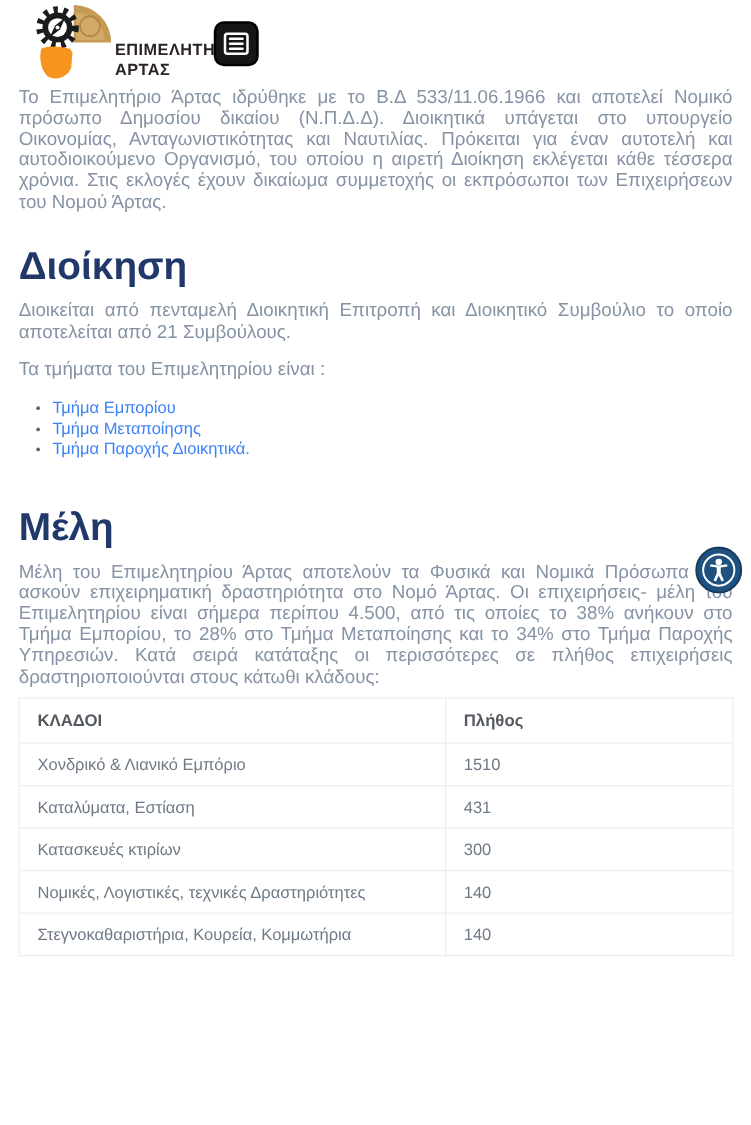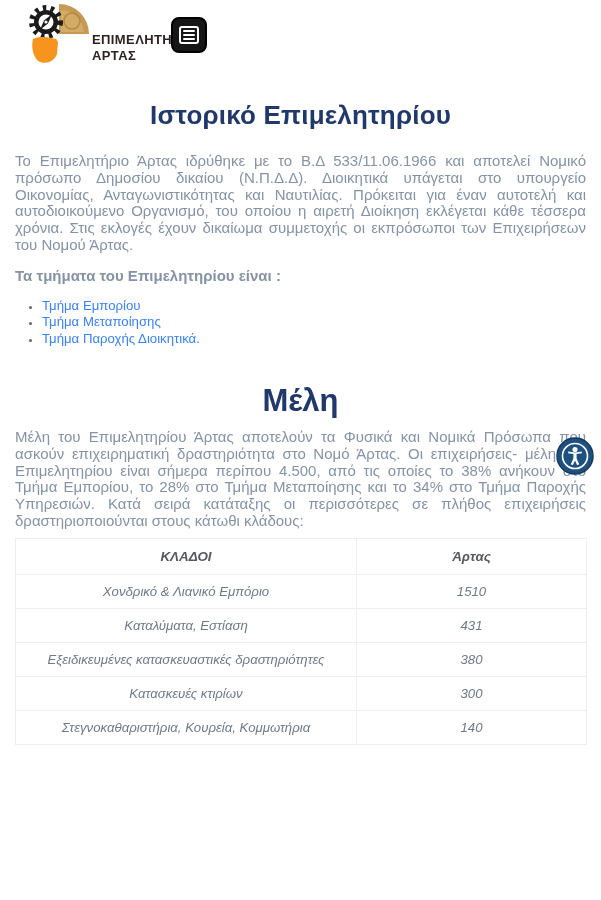--- a/index.html
+++ b/index.html
@@ -20,32 +20,32 @@
                display:flex; flex-direction:column; justify-content:space-evenly; padding:0 2px; }
   .menu-icon span { display:block; height:2px; background:#fff; border-radius:1px; }
 
   
   .content { padding:0 15px; }
   .page-title { text-align:center; color:#21386b; font-size:26px; font-weight:700;
                 margin:30px 0 22px; letter-spacing:0.2px; }
   .body-text { color:#8593a5; font-size:15px; line-height:16.8px; text-align:justify; margin:0; }
   .section-heading { color:#21386b; font-size:31px; font-weight:700; margin:24px 0 0; }
   .para-gap { margin-top:10px; }
-  .list-intro { margin-top:14px; text-align:left;font-weight:bold; }
+  .list-intro { margin-top:14px; text-align:left; }
   .departments { margin:13px 0 0; padding-left:27px; color:#3b82f6; font-size:13.2px; line-height:16.5px; }
   .departments li::marker { color:#5a6570; font-size:11px; }
-  .members-heading { margin-top:36px;text-align:center; }
+  .members-heading { margin-top:36px; }
 
   
   .a11y-btn { position:absolute; right:7px; top:437px; width:38px; height:38px; cursor:pointer; }
 
   
   .sectors-table { width:572px; border-collapse:collapse; margin-top:8px; font-size:13.2px; }
   .sectors-table th, .sectors-table td { border:1px solid #ecEFF1; border:1px solid #eceff1;
-        text-align:center; vertical-align:middle;font-style:italic; }
+        text-align:left; vertical-align:middle; }
   .sectors-table th { color:#54595f; font-weight:700; padding:10px 14px; font-size:13.4px; }
   .sectors-table td { color:#6e7a86; padding:9px 14px; }
   .col-name { width:341px; }
 </style>
 </head>
 <body>
 
 <div class="page">
 
   <div class="site-header">
@@ -82,61 +82,62 @@
     <svg viewBox="0 0 38 38">
       <circle cx="19" cy="19" r="18" fill="#1e5180" stroke="#16395c" stroke-width="1.5"></circle>
       <circle cx="19" cy="19" r="12.5" fill="none" stroke="#ffffff" stroke-width="1.6"></circle>
       <circle cx="19" cy="12.6" r="2.6" fill="#ffffff"></circle>
       <path d="M12,16.2 L17.4,17 L17.4,21.5 L14.8,27.2 L16.8,28.2 L19,23.4 L21.2,28.2 L23.2,27.2 L20.6,21.5 L20.6,17 L26,16.2 L25.6,14.4 L19,15.4 L12.4,14.4 Z" fill="#ffffff"></path>
     </svg>
   </div>
 
   <div class="content">
 
-    <h1 class="page-title">Ιστορικό Επιμελητηρίου</h1>
 
     <p class="body-text">Το Επιμελητήριο Άρτας ιδρύθηκε με το Β.Δ 533/11.06.1966 και αποτελεί Νομικό πρόσωπο Δημοσίου δικαίου (Ν.Π.Δ.Δ). Διοικητικά υπάγεται στο υπουργείο Οικονομίας, Ανταγωνιστικότητας και Ναυτιλίας. Πρόκειται για έναν αυτοτελή και αυτοδιοικούμενο Οργανισμό, του οποίου η αιρετή Διοίκηση  εκλέγεται κάθε τέσσερα χρόνια. Στις εκλογές έχουν δικαίωμα συμμετοχής οι εκπρόσωποι των Επιχειρήσεων του Νομού Άρτας.</p>
 
+    <h2 class="section-heading">Διοίκηση</h2>
 
+    <p class="body-text para-gap">Διοικείται από πενταμελή Διοικητική Επιτροπή και Διοικητικό Συμβούλιο το οποίο αποτελείται από 21 Συμβούλους.</p>
 
     <p class="body-text list-intro">Τα τμήματα του Επιμελητηρίου είναι :</p>
 
     <ul class="departments">
       <li>Τμήμα Εμπορίου</li>
       <li>Τμήμα Μεταποίησης</li>
       <li>Τμήμα Παροχής Διοικητικά.</li>
     </ul>
 
     <h2 class="section-heading members-heading">Μέλη</h2>
 
     <p class="body-text para-gap">Μέλη του Επιμελητηρίου Άρτας αποτελούν τα Φυσικά και Νομικά Πρόσωπα που ασκούν επιχειρηματική δραστηριότητα στο Νομό Άρτας. Οι επιχειρήσεις- μέλη του Επιμελητηρίου είναι σήμερα περίπου 4.500, από τις οποίες το 38% ανήκουν στο Τμήμα Εμπορίου, το 28% στο Τμήμα Μεταποίησης και το 34% στο Τμήμα Παροχής Υπηρεσιών. Κατά σειρά κατάταξης οι περισσότερες σε πλήθος επιχειρήσεις δραστηριοποιούνται στους κάτωθι κλάδους:</p>
 
     <table class="sectors-table">
       <thead>
         <tr>
           <th class="col-name">ΚΛΑΔΟΙ</th>
-          <th>Άρτας</th>
+          <th>Πλήθος</th>
         </tr>
       </thead>
       <tbody>
         <tr>
           <td>Χονδρικό &amp; Λιανικό Εμπόριο</td>
           <td>1510</td>
         </tr>
         <tr>
           <td>Καταλύματα, Εστίαση</td>
           <td>431</td>
         </tr>
         <tr>
-          <td>Εξειδικευμένες κατασκευαστικές δραστηριότητες</td>
-          <td>380</td>
+          <td>Κατασκευές κτιρίων</td>
+          <td>300</td>
         </tr>
         <tr>
-          <td>Κατασκευές κτιρίων</td>
-          <td>300</td>
+          <td>Νομικές, Λογιστικές, τεχνικές Δραστηριότητες</td>
+          <td>140</td>
         </tr>
         <tr>
           <td>Στεγνοκαθαριστήρια, Κουρεία, Κομμωτήρια</td>
           <td>140</td>
         </tr>
 
       </tbody>
     </table>
 
   </div>

